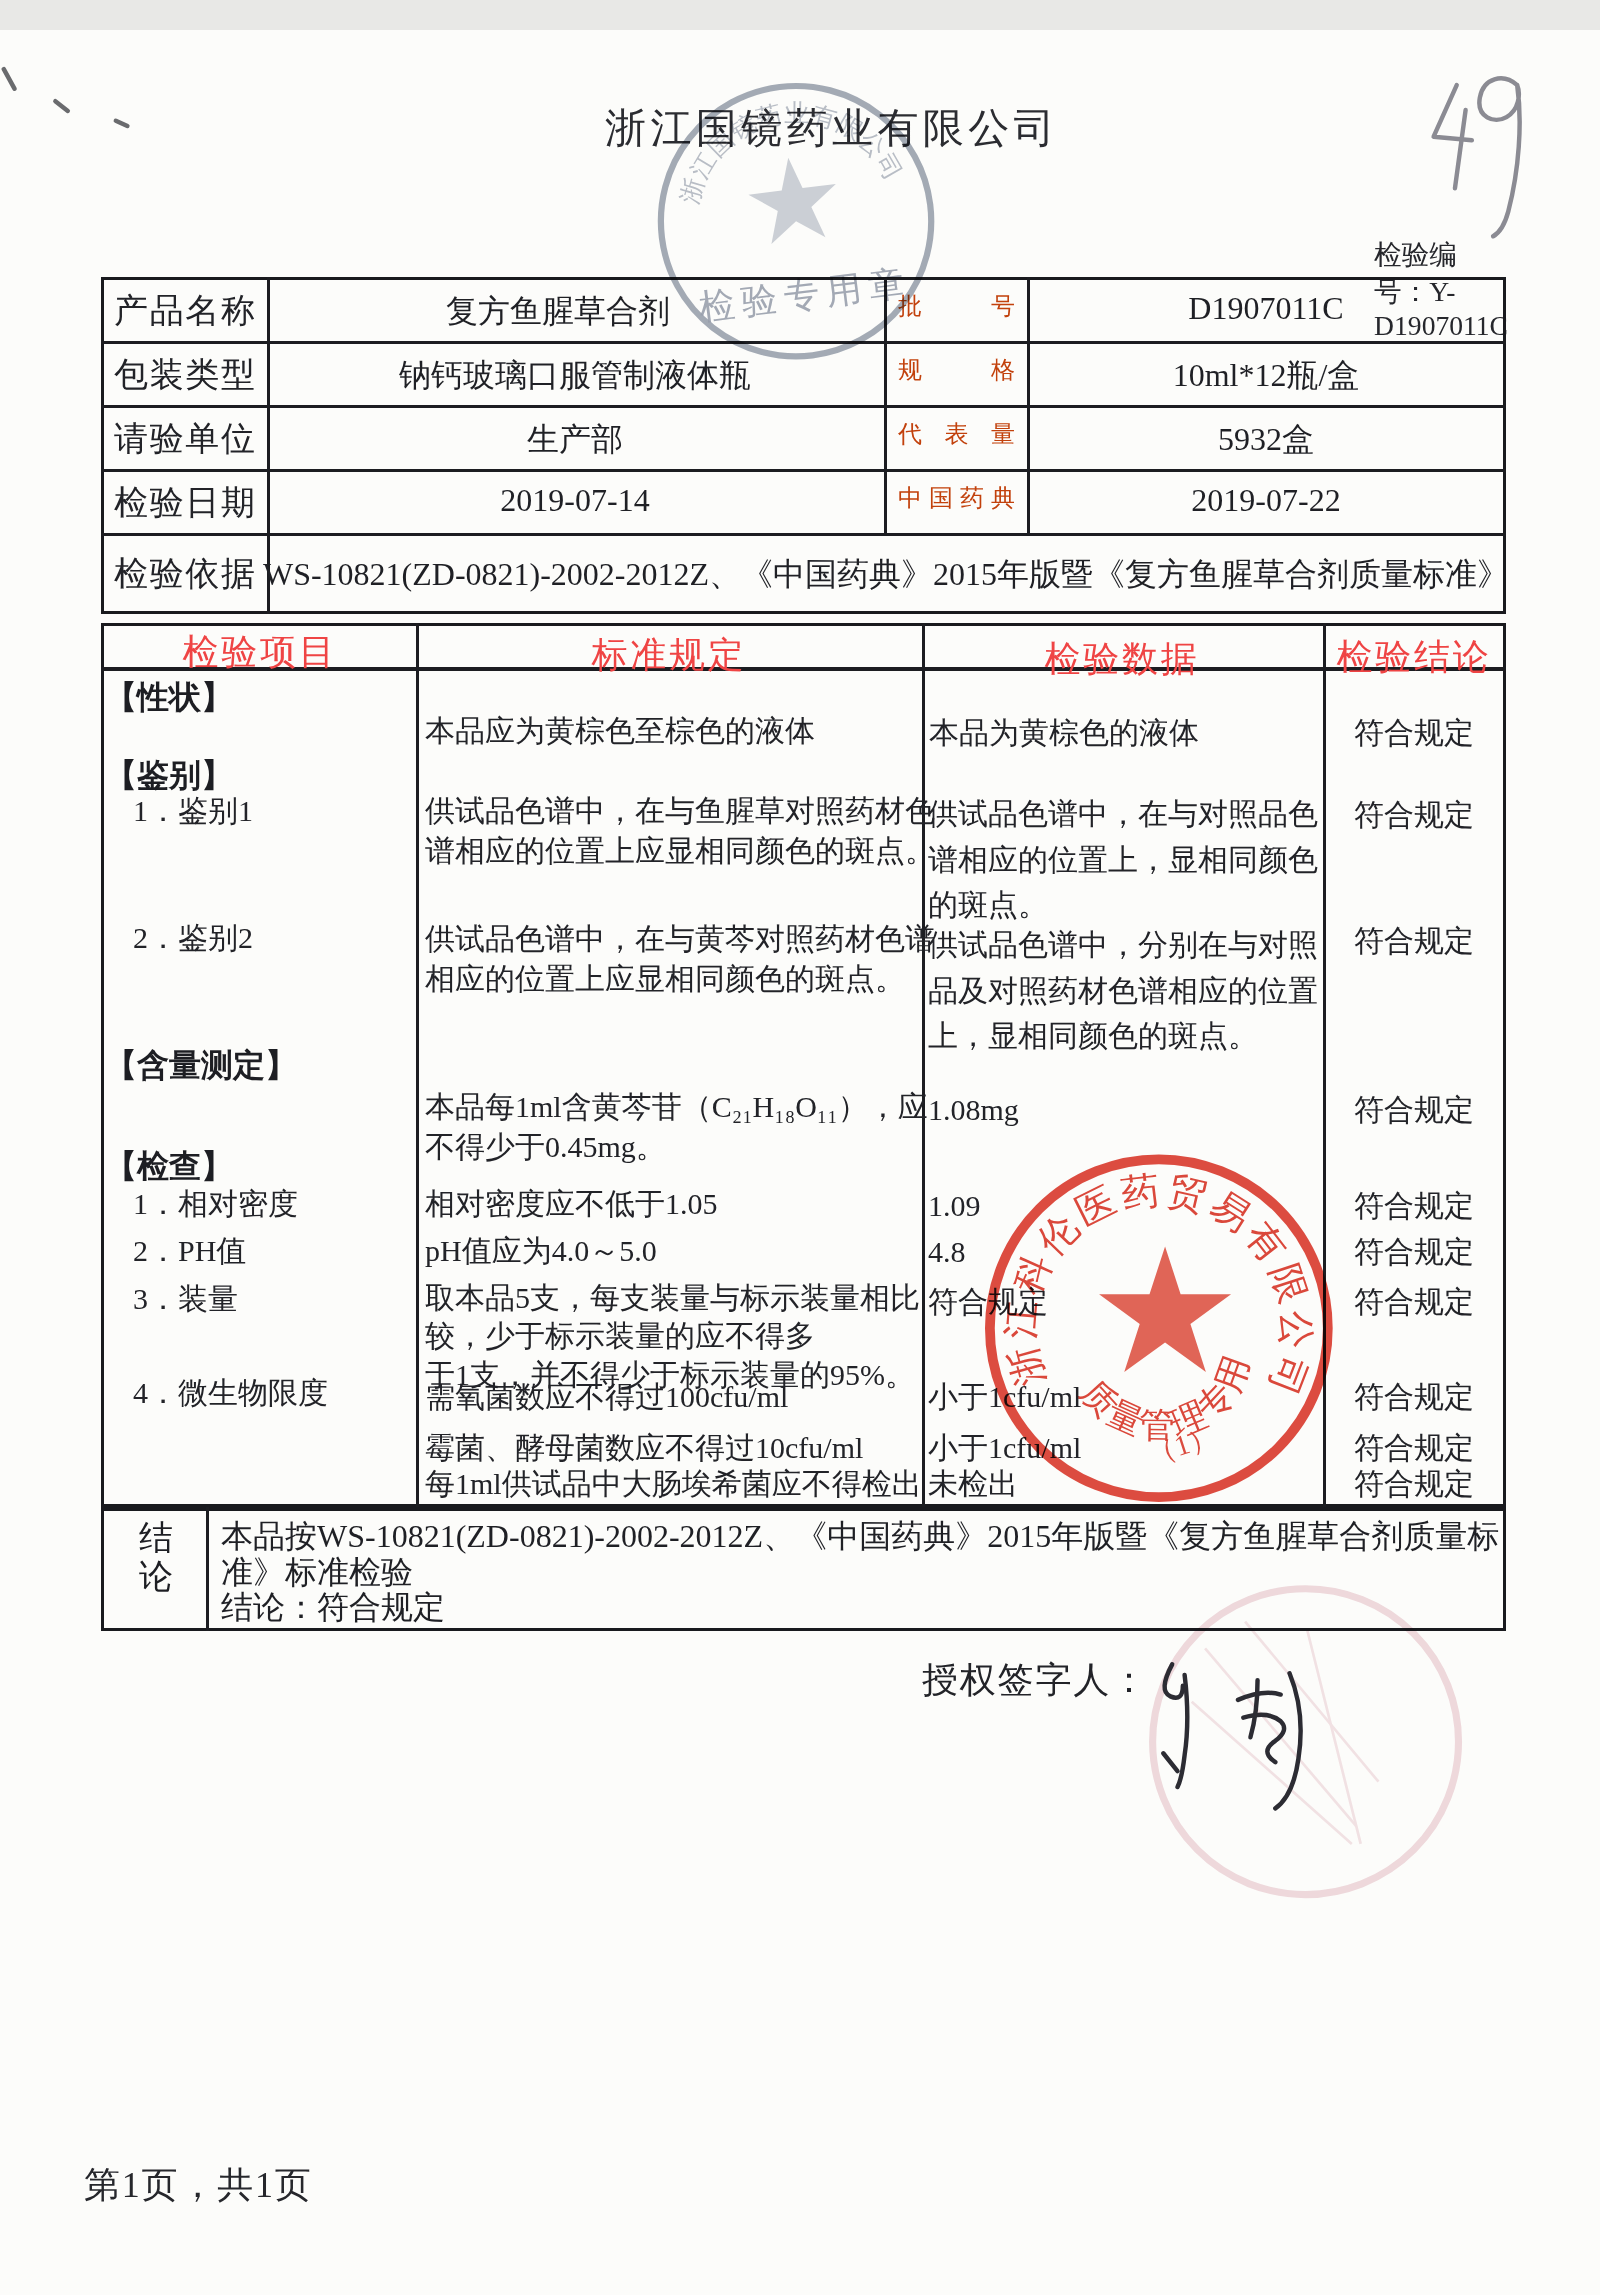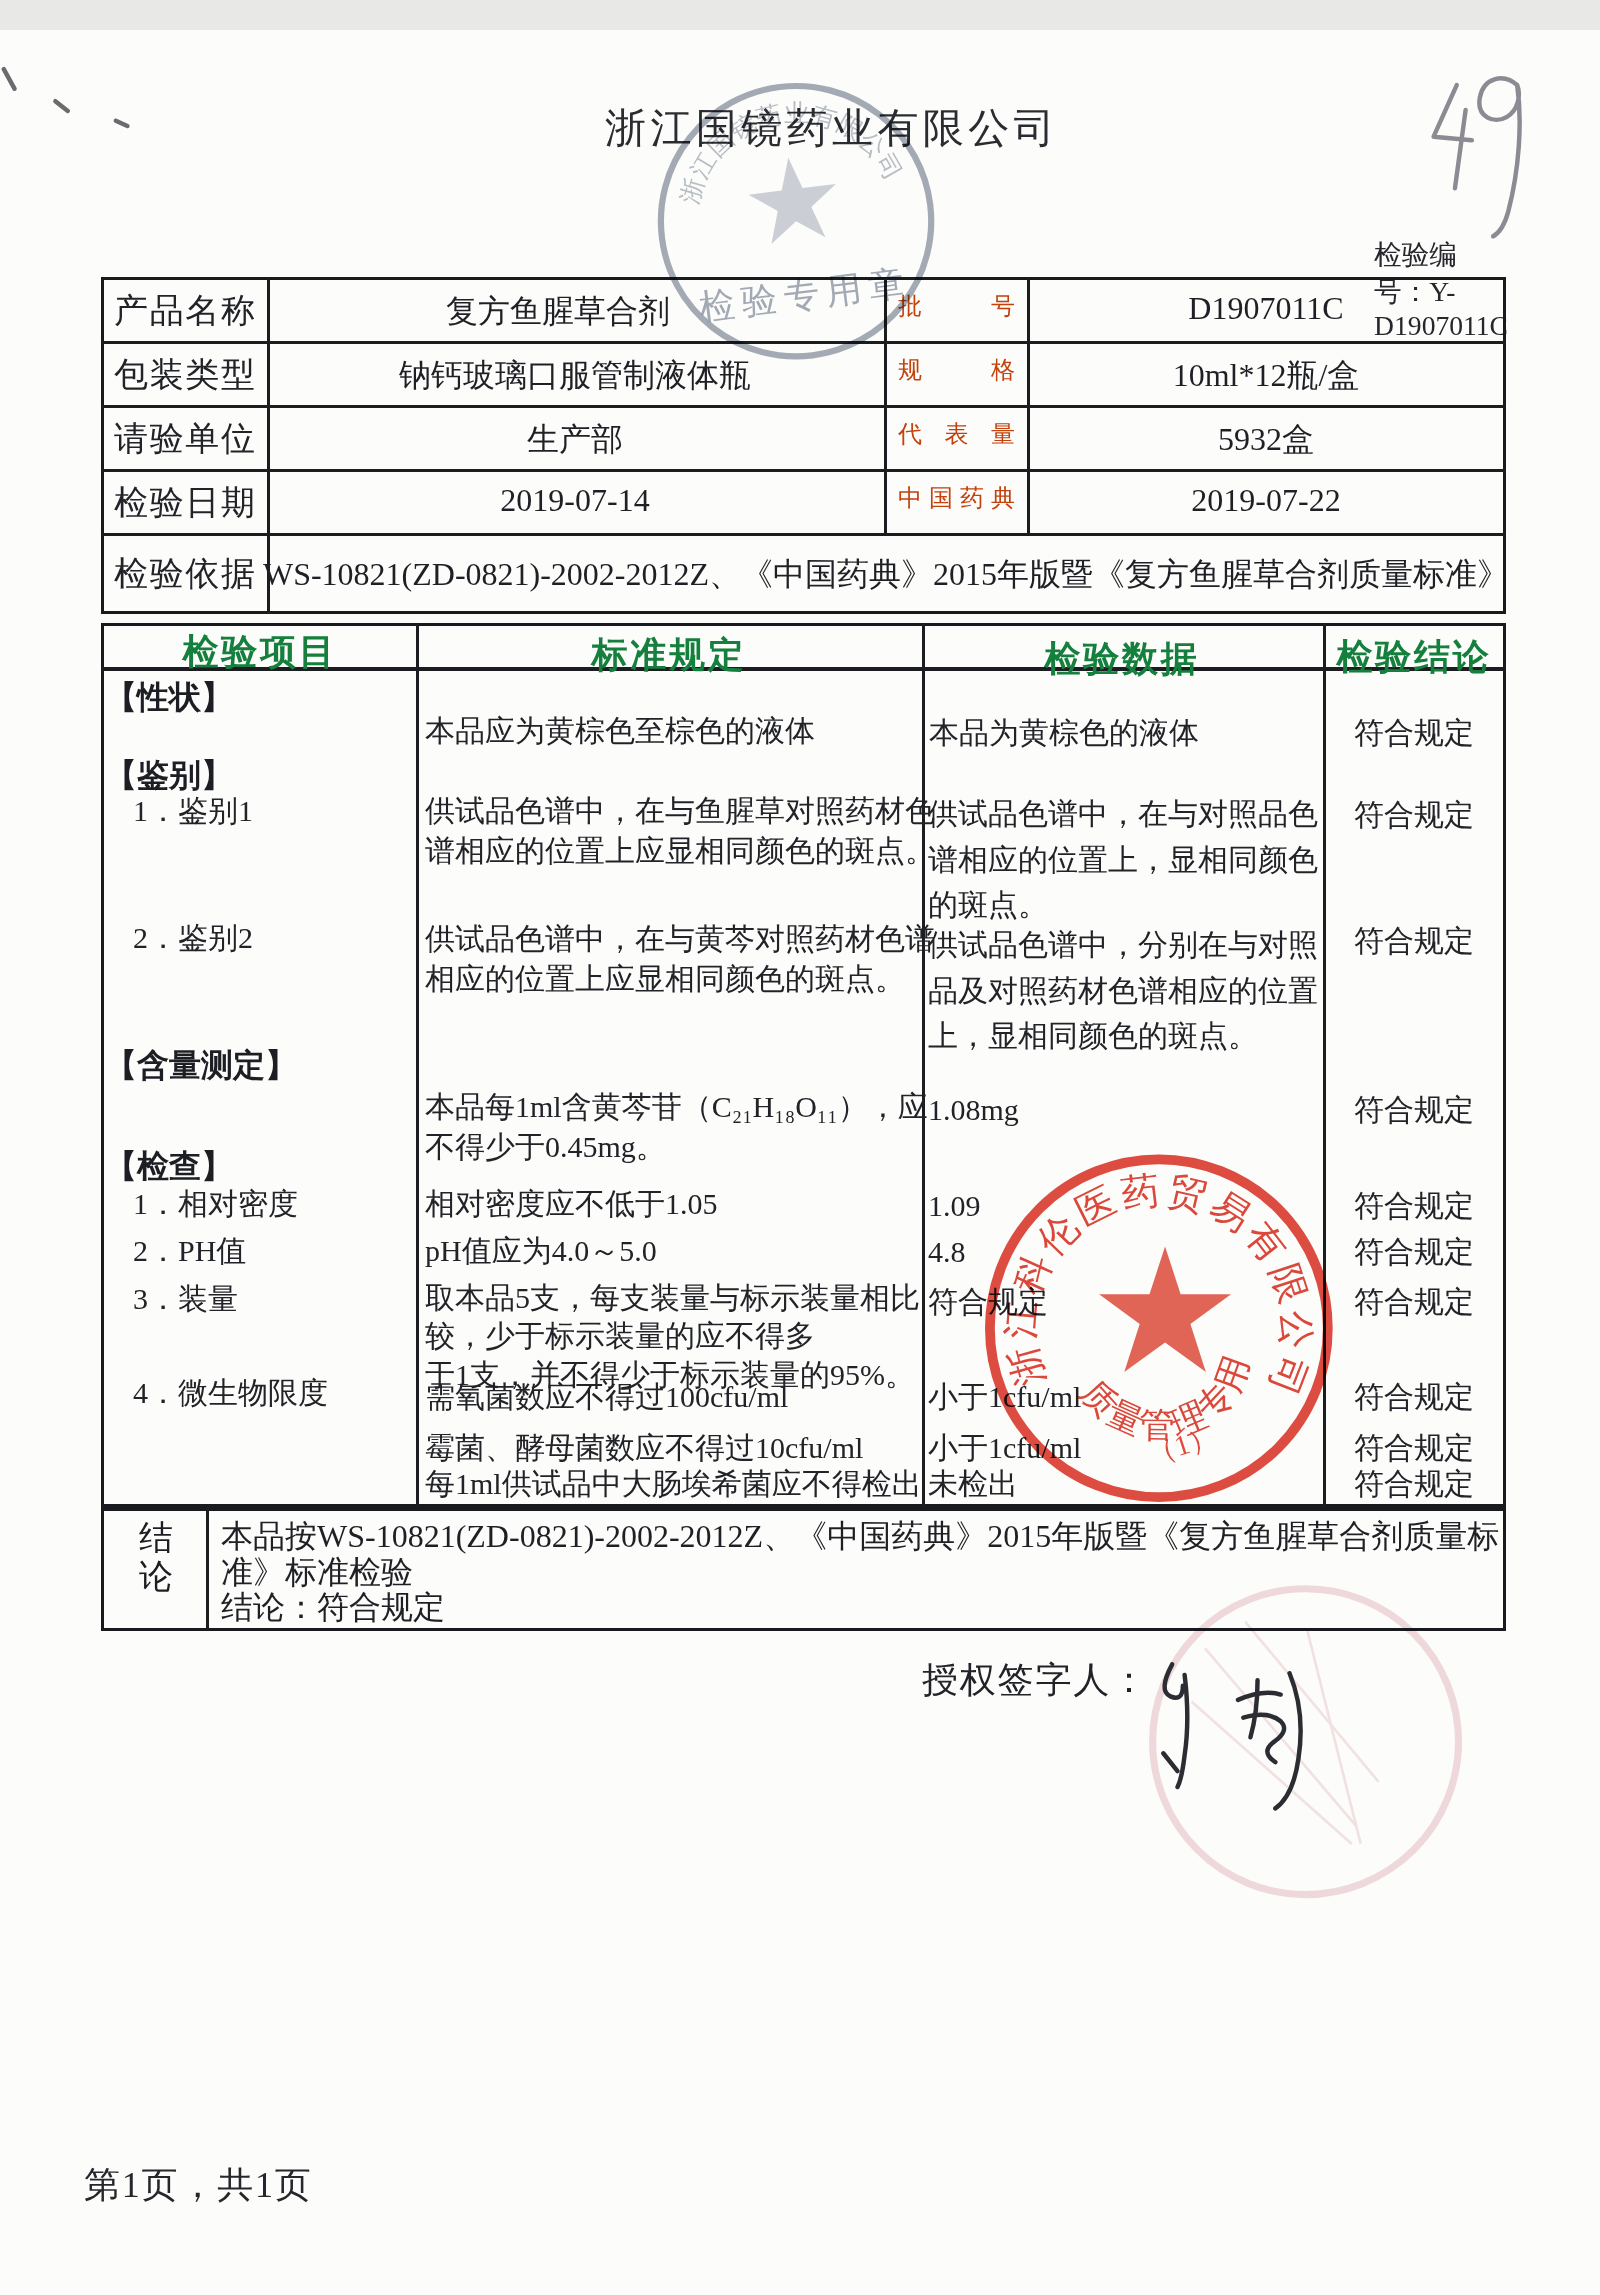--- a/index.html
+++ b/index.html
@@ -20,21 +20,21 @@
   .doc-title{font-size:56px;font-weight:700;letter-spacing:8px;color:#1d1e23;}
   .report-no{font-size:27.6px;color:#26272c;transform:translateX(-100%);}
   
   .tbl{position:absolute;border:3.6px solid #191a1e;box-sizing:border-box;}
   .hline{position:absolute;background:#1c1d21;height:2.7px;}
   .vline{position:absolute;background:#1c1d21;width:2.7px;}
   .thick{height:4.4px;}
   .ilabel{font-size:34px;width:141px;text-align:justify;text-align-last:justify;color:#222328;}
   .ilabel2{font-size:24px;width:117px;text-align:justify;text-align-last:justify;color:#c2410c;font-family:Liberation Mono, monospace;}
   .ival{font-size:32px;color:#1f2025;white-space:nowrap;}
-  .hcell{font-size:36px;font-weight:700;letter-spacing:2.7px;color:#15803d;white-space:nowrap;}
+  .hcell{font-size:36px;font-weight:400;letter-spacing:2.7px;color:#ef4444;white-space:nowrap;}
   .sect{font-size:32px;font-weight:600;color:#1d1e23;white-space:nowrap;}
   .item{font-size:30px;color:#222328;white-space:nowrap;}
   .cell{font-size:30px;color:#222328;line-height:1.32;}
   .cell-loose{line-height:1.52;}
   .concl{font-size:30px;color:#222328;white-space:nowrap;}
   .vchar{font-size:34px;color:#1d1e23;}
   .cline{font-size:32px;color:#1f2025;white-space:nowrap;}
   .sig-label{font-size:36px;color:#222328;letter-spacing:1.8px;white-space:nowrap;}
   .footer{font-size:36px;color:#26272c;letter-spacing:1.8px;}
   .overlay{position:absolute;left:0;top:0;mix-blend-mode:multiply;pointer-events:none;}

